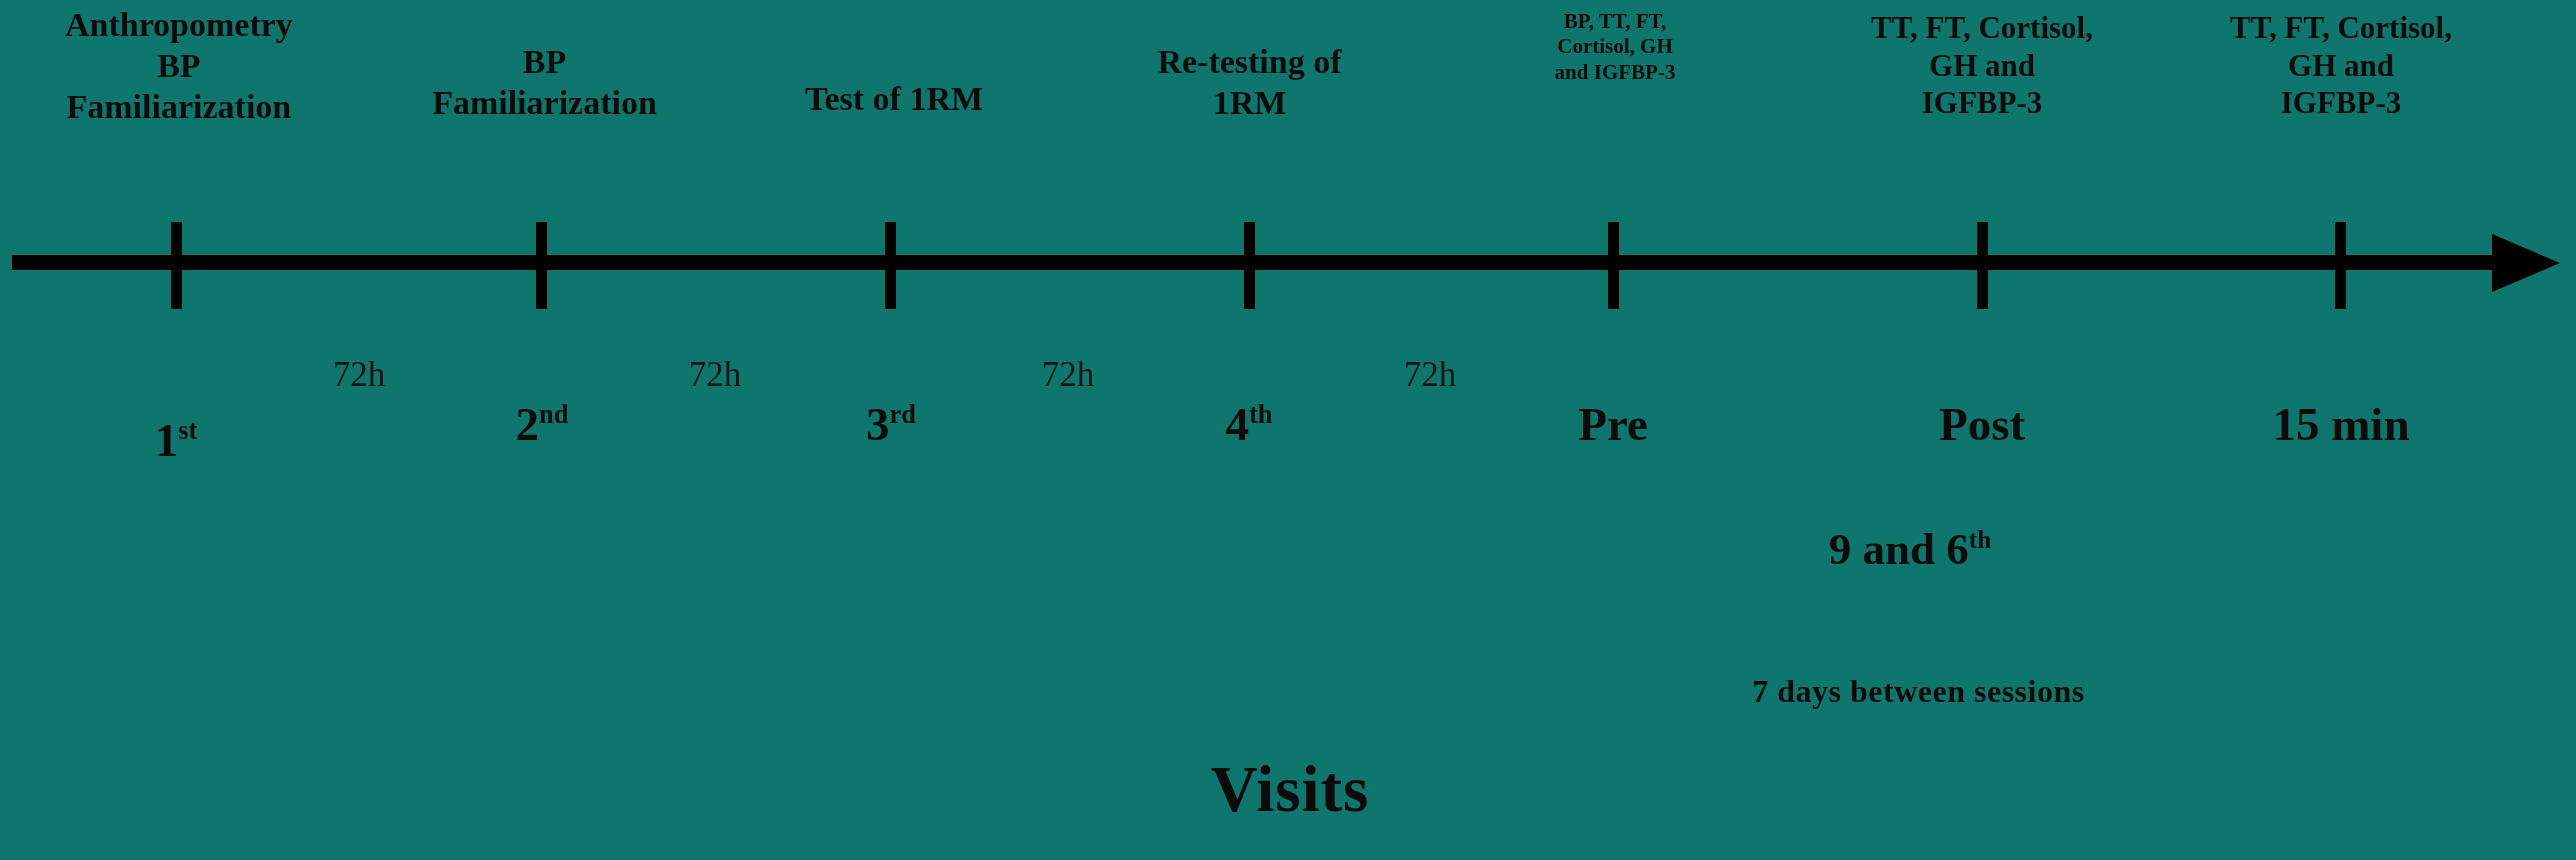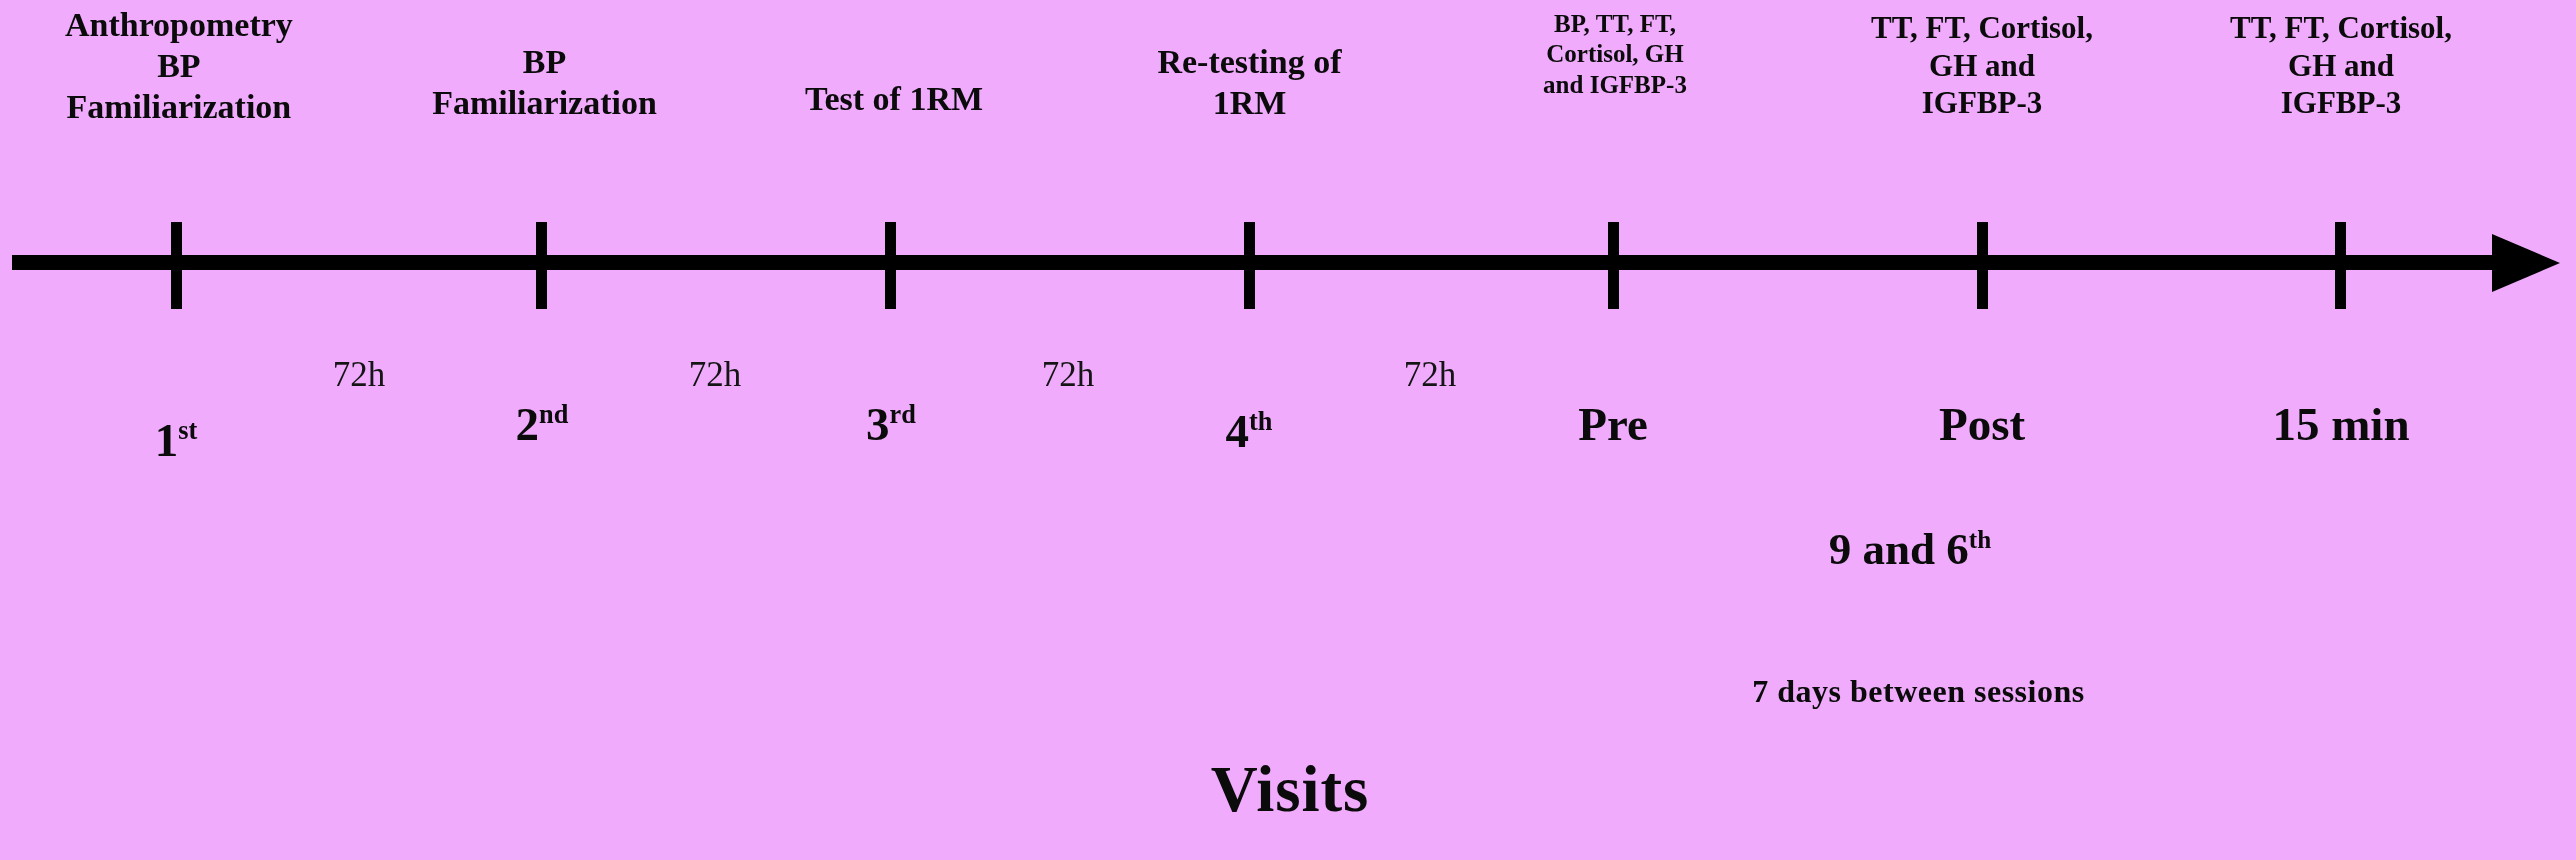--- a/index.html
+++ b/index.html
@@ -5,21 +5,21 @@
 <style>
   html, body {
     margin: 0;
     padding: 0;
     background: #ffffff;
   }
   #stage {
     position: relative;
     width: 2576px;
     height: 861px;
-    background: #f0abfc;
+    background: #0f766e;
     font-family: "Liberation Serif", "DejaVu Serif", serif;
     color: #0b0b0b;
     overflow: hidden;
   }
 
   
   .axis-line {
     position: absolute;
     left: 12.2px;
     top: 255px;
@@ -126,21 +126,21 @@
 <div id="stage">
 
   <div class="event-label" id="lbl-0" style="left:17.4px; top:3.5px; width:323px; font-size:34px;">Anthropometry
 BP
 Familiarization</div>
   <div class="event-label" id="lbl-1" style="left:392px; top:41px; width:305px; font-size:34px;">BP
 Familiarization</div>
   <div class="event-label" id="lbl-2" style="left:750px; top:78px; width:288px; font-size:34px;">Test of 1RM</div>
   <div class="event-label" id="lbl-3" style="left:1099px; top:41px; width:301px; font-size:34px;">Re-testing  of
 1RM</div>
-  <div class="event-label" id="lbl-4" style="left:1458px; top:8.7px; width:314px; font-size:25px;">BP, TT, FT,
+  <div class="event-label" id="lbl-4" style="left:1458px; top:8.7px; width:314px; font-size:21px;">BP, TT, FT,
 Cortisol, GH
 and IGFBP-3</div>
   <div class="event-label" id="lbl-5" style="left:1814px; top:8.7px; width:336px; font-size:31px;">TT, FT, Cortisol,
 GH and
 IGFBP-3</div>
   <div class="event-label" id="lbl-6" style="left:2173px; top:8.7px; width:336px; font-size:31px;">TT, FT, Cortisol,
 GH and
 IGFBP-3</div>
 
   <div class="axis-line"></div>
@@ -161,21 +161,21 @@
 
   <div class="visit-label" style="left:45px; width:262px;margin-top:16px;">
     <span>1</span><sup>st</sup>
   </div>
   <div class="visit-label" style="left:411px; width:262px;">
     <span>2</span><sup>nd</sup>
   </div>
   <div class="visit-label" style="left:760px; width:262px;">
     <span>3</span><sup>rd</sup>
   </div>
-  <div class="visit-label" style="left:1118px; width:262px;margin-top:7px;">
+  <div class="visit-label" style="left:1118px; width:262px;">
     <span>4</span><sup>th</sup>
   </div>
   <div class="visit-label" style="left:1851px; width:262px;">
     <span>Post</span><sup></sup>
   </div>
   <div class="visit-label" style="left:1482px; width:262px;">
     <span>Pre</span><sup></sup>
   </div>
   <div class="visit-label" style="left:2210px; width:262px;">
     <span>15 min</span><sup></sup>

